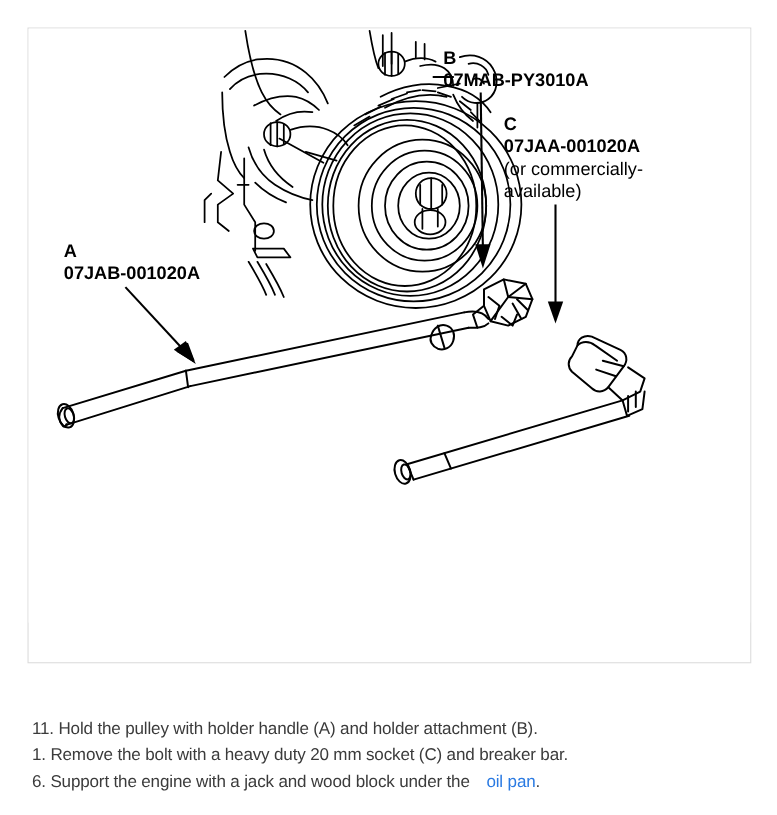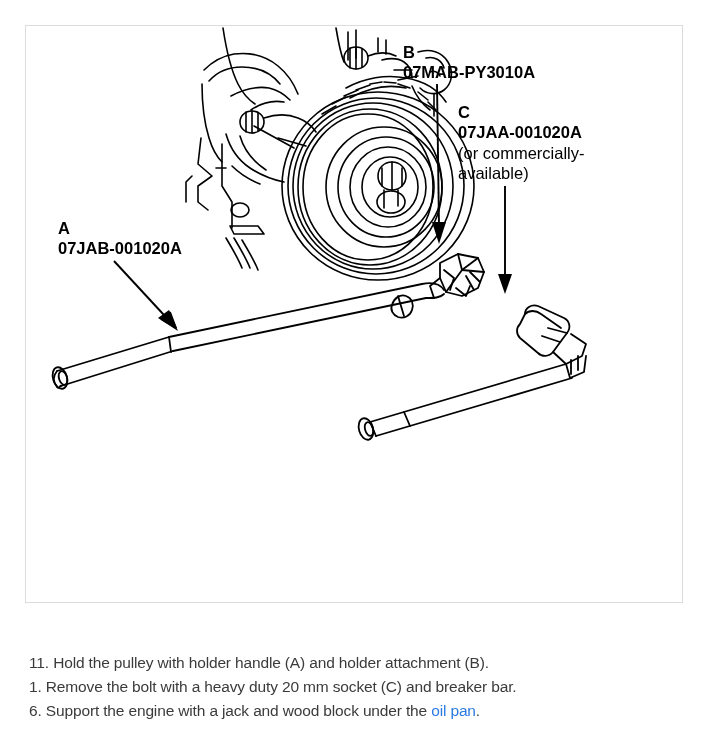--- a/index.html
+++ b/index.html
@@ -84,20 +84,21 @@
     line-height: 24px;
     color: #3b3b3b;
     font-family: "Liberation Sans", sans-serif;
     white-space: nowrap;
     letter-spacing: -0.15px;
   }
   .instr-link {
     color: #2a7ae2;
     text-decoration: none;
     cursor: pointer;
+    margin-left: 11px;
   }
 
   
   .dgm-bold {
     font-family: "Liberation Sans", sans-serif;
     font-weight: bold;
     font-size: 16.5px;
     fill: #000000;
   }
   .dgm-reg {

